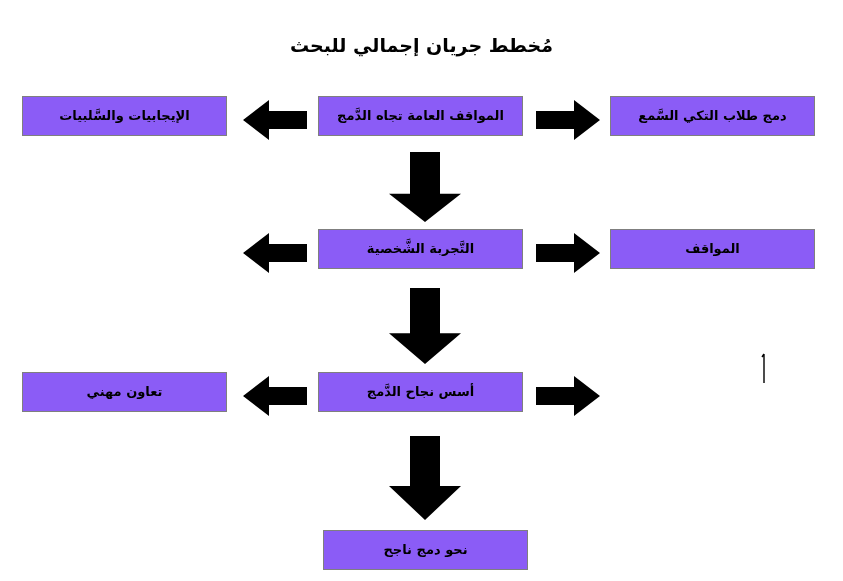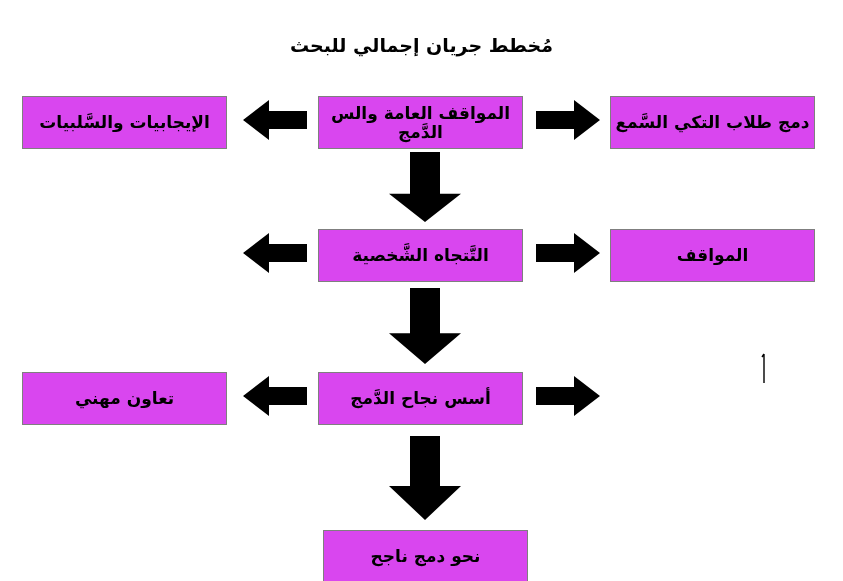--- a/index.html
+++ b/index.html
@@ -5,24 +5,24 @@
   html,body{margin:0;padding:0;background:#ffffff;}
   .canvas{
     position:relative;width:843px;height:581px;background:#ffffff;overflow:hidden;
     font-family:"DejaVu Sans", sans-serif;color:#000;margin-top:22px;
   }
   .title{
     position:absolute;top:12px;left:0;width:843px;text-align:center;
     font-size:19px;font-weight:bold;color:#000;
   }
   .box{
-    position:absolute;width:205px;height:53px;box-sizing:border-box;
-    background:#d946ef;border:1.5px solid #7f7f7f;
+    position:absolute;width:205px;height:40px;box-sizing:border-box;
+    background:#8b5cf6;border:1.5px solid #7f7f7f;
     display:flex;align-items:center;justify-content:center;
-    font-size:17px;font-weight:bold;text-align:center;line-height:1.1;
+    font-size:13px;font-weight:bold;text-align:center;line-height:1.1;
   }
   .col-left{left:22px;}
   .col-center{left:318px;}
   .col-right{left:610px;}
   .r1{top:74px;}
   .r2{top:207px;}
   .r3{top:350px;}
   .r4{top:508px;left:323px;}
   .arrow{position:absolute;display:block;}
   .arrow svg{display:block;width:100%;height:100%;}
@@ -40,42 +40,42 @@
   .stray{position:absolute;left:758px;top:331px;width:10px;height:30px;}
   .stray svg{display:block;width:100%;height:100%;}
 </style>
 </head>
 <body>
 
 <div class="canvas">
 
   <div class="title" dir="rtl">مُخطط جريان إجمالي للبحث</div>
 
-  <div class="box r1 col-center" dir="rtl">المواقف العامة والس الدَّمج</div>
+  <div class="box r1 col-center" dir="rtl">المواقف العامة تجاه الدَّمج</div>
   <div class="box r1 col-right" dir="rtl">دمج طلاب التكي السَّمع</div>
   <div class="box r1 col-left" dir="rtl">الإيجابيات والسَّلبيات</div>
 
   <span class="arrow ah ah-right t1">
     <svg viewBox="0 0 64 40" preserveAspectRatio="none">
         <polygon points="0,11 38,11 38,0 64,20 38,40 38,29 0,29"></polygon>
       </svg>
   </span>
   <span class="arrow ah ah-left t1">
     <svg viewBox="0 0 64 40" preserveAspectRatio="none">
         <polygon points="64,11 26,11 26,0 0,20 26,40 26,29 64,29"></polygon>
       </svg>
   </span>
 
   <span class="arrow av av1">
     <svg viewBox="0 0 72 84" preserveAspectRatio="none">
         <polygon points="21,0 51,0 51,50 72,50 36,84 0,50 21,50"></polygon>
       </svg>
   </span>
 
-  <div class="box r2 col-center" dir="rtl">التَّتجاه الشَّخصية</div>
+  <div class="box r2 col-center" dir="rtl">التَّجربة الشَّخصية</div>
   <div class="box r2 col-right" dir="rtl">المواقف</div>
 
   <span class="arrow ah ah-right t2">
     <svg viewBox="0 0 64 40" preserveAspectRatio="none">
         <polygon points="0,11 38,11 38,0 64,20 38,40 38,29 0,29"></polygon>
       </svg>
   </span>
   <span class="arrow ah ah-left t2">
     <svg viewBox="0 0 64 40" preserveAspectRatio="none">
         <polygon points="64,11 26,11 26,0 0,20 26,40 26,29 64,29"></polygon>

